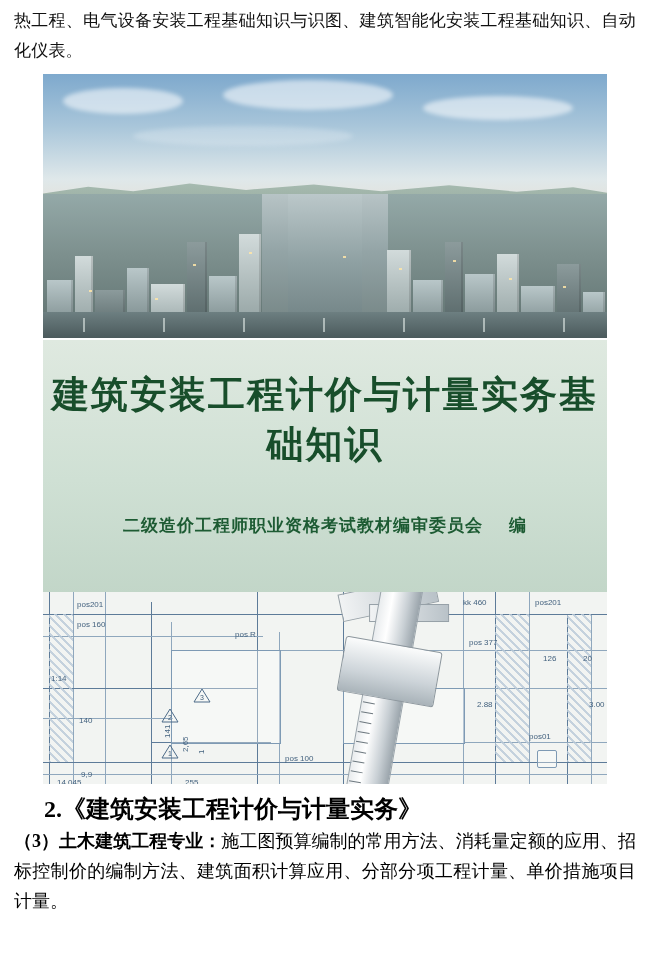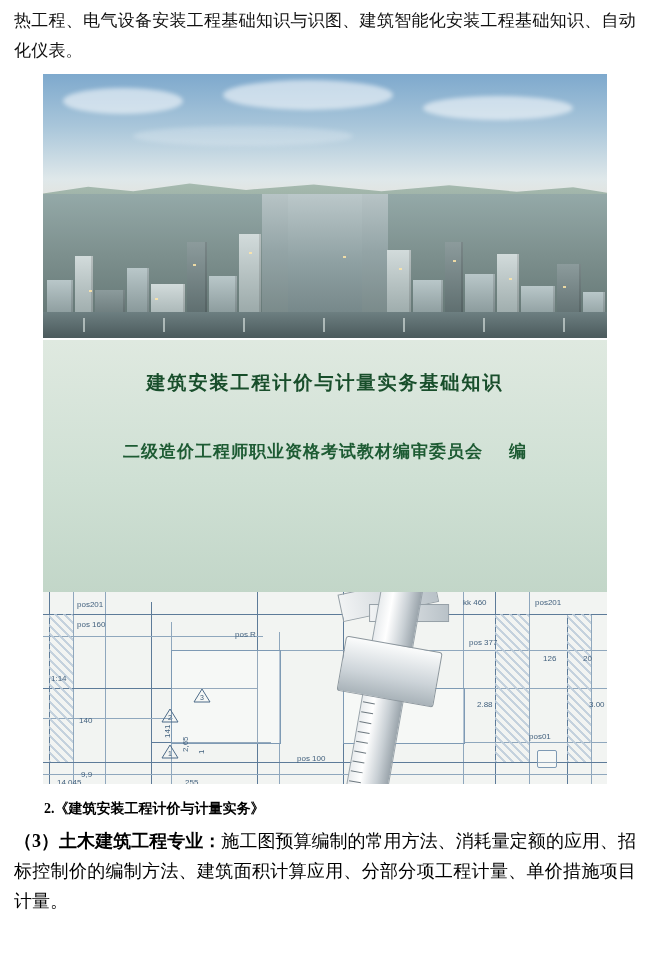--- a/index.html
+++ b/index.html
@@ -27,21 +27,21 @@
     line-height: 30px;
     letter-spacing: 0.2px;
     text-align: justify;
     color: #111;
   }
   .para-top {
     margin: 6px 0 0 0;
   }
   .heading-serif {
     font-family: "Liberation Serif", serif;
-    font-size: 14px;
+    font-size: 24px;
     font-weight: bold;
     line-height: 30px;
     margin: 10px 0 0 0;
     text-indent: 30px;
   }
   .para-serif {
     font-family: "Liberation Serif", serif;
     font-size: 18px;
     line-height: 30px;
     text-align: justify;
@@ -147,21 +147,21 @@
     margin-top: 30px;
     font-family: "Liberation Serif", serif;
     font-size: 23px;
     font-weight: bold;
     color: #1d5b33;
     letter-spacing: 1px;
   }
   .band .line2 {
     margin-top: 30px;
     font-family: "Liberation Serif", serif;
-    font-size: 19px;
+    font-size: 37px;
     font-weight: bold;
     color: #184e2b;
     letter-spacing: 2px;
   }
   .band .line3 {
     margin-top: 44px;
     font-family: "Liberation Serif", serif;
     font-size: 17px;
     font-weight: bold;
     color: #1d5b33;
@@ -375,21 +375,21 @@
       <div class="bp-text" style="left:34px; top:28px;">pos 160</div>
       <div class="bp-text" style="left:192px; top:10px;margin-top:28px;">pos R</div>
       <div class="bp-text" style="left:420px; top:6px;">kk 460</div>
       <div class="bp-text" style="left:492px; top:6px;">pos201</div>
       <div class="bp-text" style="left:426px; top:46px;">pos 377</div>
       <div class="bp-text" style="left:500px; top:62px;">126</div>
       <div class="bp-text" style="left:540px; top:62px;">20</div>
       <div class="bp-text" style="left:434px; top:108px;">2.88</div>
       <div class="bp-text" style="left:8px; top:82px;">1:14</div>
       <div class="bp-text" style="left:36px; top:124px;">140</div>
-      <div class="bp-text" style="left:254px; top:162px;">pos 100</div>
+      <div class="bp-text" style="left:242px; top:162px;">pos 100</div>
       <div class="bp-text" style="left:546px; top:108px;">3.00</div>
       <div class="bp-text" style="left:142px; top:186px;">255</div>
       <div class="bp-text" style="left:38px; top:178px;">9,9</div>
       <div class="bp-text" style="left:486px; top:140px;">pos01</div>
       <div class="bp-text" style="left:14px; top:186px;">14 045</div>
       <div class="bp-text rot" style="left:120px; top:146px;">141</div>
       <div class="bp-text rot" style="left:138px; top:160px;">2,65</div>
       <div class="bp-text rot" style="left:154px; top:162px;">1</div>
 
       <div class="caliper">

